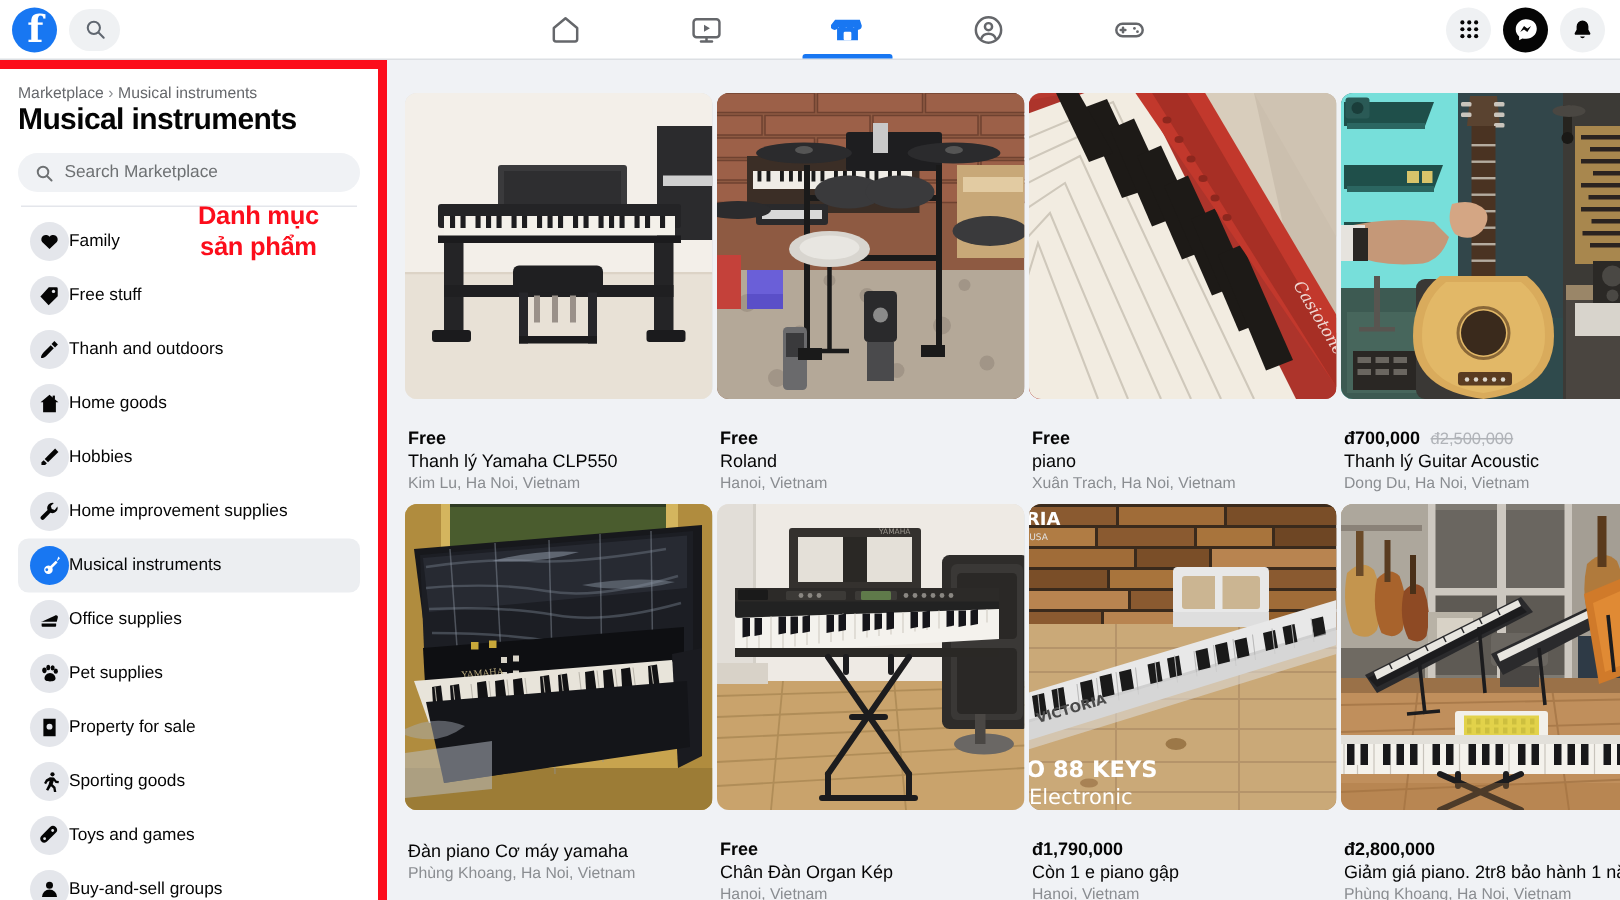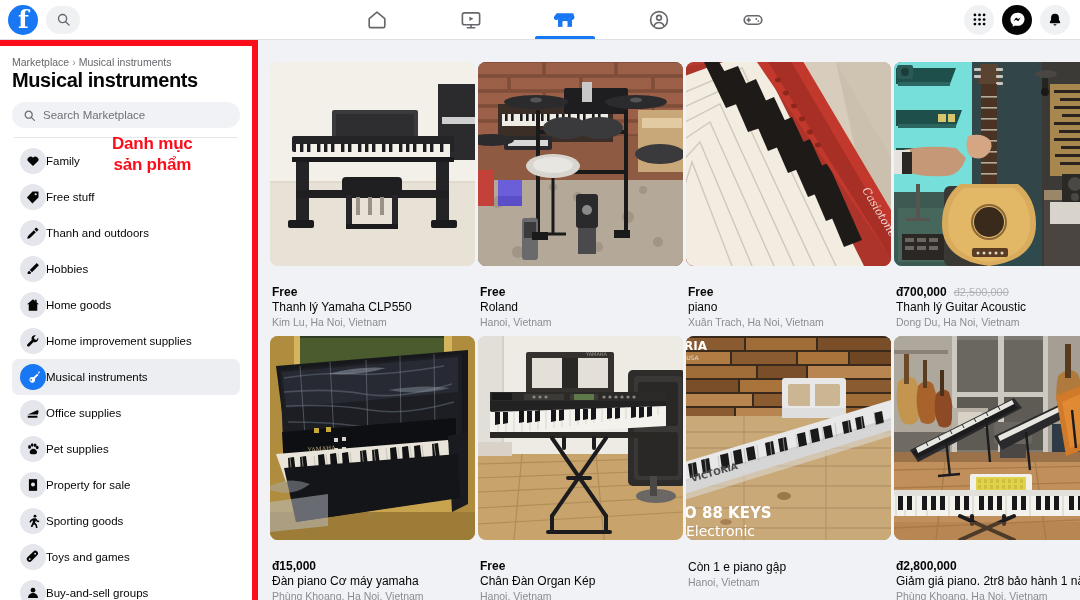--- a/index.html
+++ b/index.html
@@ -110,21 +110,21 @@
     width: 26px; height: 26px; border-radius: 50%;
     background: #e4e6eb; flex: none;
     display: flex; align-items: center; justify-content: center;
   }
   .cat-item.selected .cat-ico { background: #1877f2; }
   .cat-label {
     font-size: 11.5px; color: #050505; white-space: nowrap;
   }
 
   .annot {
-    position: absolute; left: 112px; top: 88px;
+    position: absolute; left: 132px; top: 88px;
     color: #fc0d1b; font-weight: bold; font-size: 17px;
     line-height: 1.22; text-align: center; pointer-events: none;
     letter-spacing: -0.2px;
   }
 
   
   .feed {
     position: absolute; left: 264px; top: 40px;
     width: 816px; height: 560px;
     padding: 22px 0 0 6px;
@@ -288,35 +288,35 @@
               <path d="M17.6 2.4 21.6 6.4l-3.3 3.3-4-4z"></path>
               <path d="M13.4 7.1 16.9 10.6 8.6 19c-1.9 1.9-5.3 3.4-6.1 2.6s.7-4.2 2.6-6.1z"></path>
             </svg>
         </span>
         <span class="cat-label">Thanh and outdoors</span>
       </div>
 
       <div class="cat-item">
         <span class="cat-ico">
           <svg width="14" height="14" viewBox="0 0 24 24" fill="#050505">
+              <path d="M12 2 1.8 10.7h2.9V22h14.6V10.7h2.9z"></path>
+              <rect x="15.6" y="3" width="2.6" height="4"></rect>
+            </svg>
+        </span>
+        <span class="cat-label">Home goods</span>
+      </div>
+
+      <div class="cat-item">
+        <span class="cat-ico">
+          <svg width="14" height="14" viewBox="0 0 24 24" fill="#050505">
               <path d="M18.4 1.8 22.2 5.6 10.3 17.5 6.5 13.7z"></path>
               <path d="M5.4 15 9 18.6l-2 2H2.8v-3.2z"></path>
             </svg>
         </span>
         <span class="cat-label">Hobbies</span>
-      </div>
-
-      <div class="cat-item">
-        <span class="cat-ico">
-          <svg width="14" height="14" viewBox="0 0 24 24" fill="#050505">
-              <path d="M12 2 1.8 10.7h2.9V22h14.6V10.7h2.9z"></path>
-              <rect x="15.6" y="3" width="2.6" height="4"></rect>
-            </svg>
-        </span>
-        <span class="cat-label">Home goods</span>
       </div>
 
       <div class="cat-item">
         <span class="cat-ico">
           <svg width="14" height="14" viewBox="0 0 24 24" fill="#050505">
               <path d="M21 6.2a6 6 0 0 1-8 7.3L5.8 20.8a2.3 2.3 0 0 1-3.3-3.3l7.3-7.2A6 6 0 0 1 17 2.3l-3.5 3.5 1.1 3.4 3.4 1.1z"></path>
             </svg>
         </span>
         <span class="cat-label">Home improvement supplies</span>
       </div>
@@ -796,23 +796,20 @@
               <line x1="154" y1="125" x2="152" y2="109"></line>
             <line x1="166" y1="123" x2="164" y2="108"></line>
           </g>
           <path d="M178 100 L198 96 L198 168 L182 176 Z" fill="#1a1b20"></path>
           <path d="M14 132 L188 118 L190 162 L26 186 Z" fill="#141519"></path>
           <path d="M0 150 q20 -10 40 -2 -18 14 -40 6 z" fill="#a8b0ba" opacity="0.45"></path>
           <path d="M0 166 L58 158 L58 190 L0 196 Z" fill="#bcc2cc" opacity="0.5"></path>
         </svg>
       </div>
       <div class="meta">
-        <div class="price-row">
-          <span class="price">đ15,000</span>
-        </div>
         <div class="item-title">Đàn piano Cơ máy yamaha</div>
         <div class="item-loc">Phùng Khoang, Ha Noi, Vietnam</div>
       </div>
     </div>
 
     <div class="card">
       <div class="thumb">
         <svg viewBox="0 0 205 204" preserveAspectRatio="xMidYMid slice">
           <rect width="205" height="204" fill="#e8e4de"></rect>
           <rect x="0" y="0" width="205" height="118" fill="#eeeae4"></rect>
@@ -1003,20 +1000,23 @@
           </g>
           <path d="M-8 148 L205 84 L205 100 L-8 166 Z" fill="#dcdcdc" opacity="0.55"></path>
           <text x="6" y="146" fill="#4a4a4a" font-size="9" font-weight="bold" font-family="DejaVu Sans, sans-serif" transform="rotate(-16 6 146)">VICTORIA</text>
           <text x="-2" y="182" fill="#ffffff" font-size="15" font-weight="bold" font-family="DejaVu Sans, sans-serif">O 88 KEYS</text>
           <text x="0" y="200" fill="#ffffff" font-size="14" font-family="DejaVu Sans, sans-serif">Electronic</text>
           <text x="-2" y="14" fill="#ffffff" font-size="12" font-weight="bold" font-family="DejaVu Sans, sans-serif">RIA</text>
           <text x="-2" y="24" fill="#e0e0e0" font-size="6" font-family="DejaVu Sans, sans-serif">-USA</text>
         </svg>
       </div>
       <div class="meta">
+        <div class="price-row">
+          <span class="price">đ1,790,000</span>
+        </div>
         <div class="item-title">Còn 1 e piano gập</div>
         <div class="item-loc">Hanoi, Vietnam</div>
       </div>
     </div>
 
     <div class="card">
       <div class="thumb">
         <svg viewBox="0 0 205 204" preserveAspectRatio="xMidYMid slice">
           <rect width="205" height="204" fill="#c6996a"></rect>
           <rect x="0" y="0" width="205" height="118" fill="#b8b0a4"></rect>

